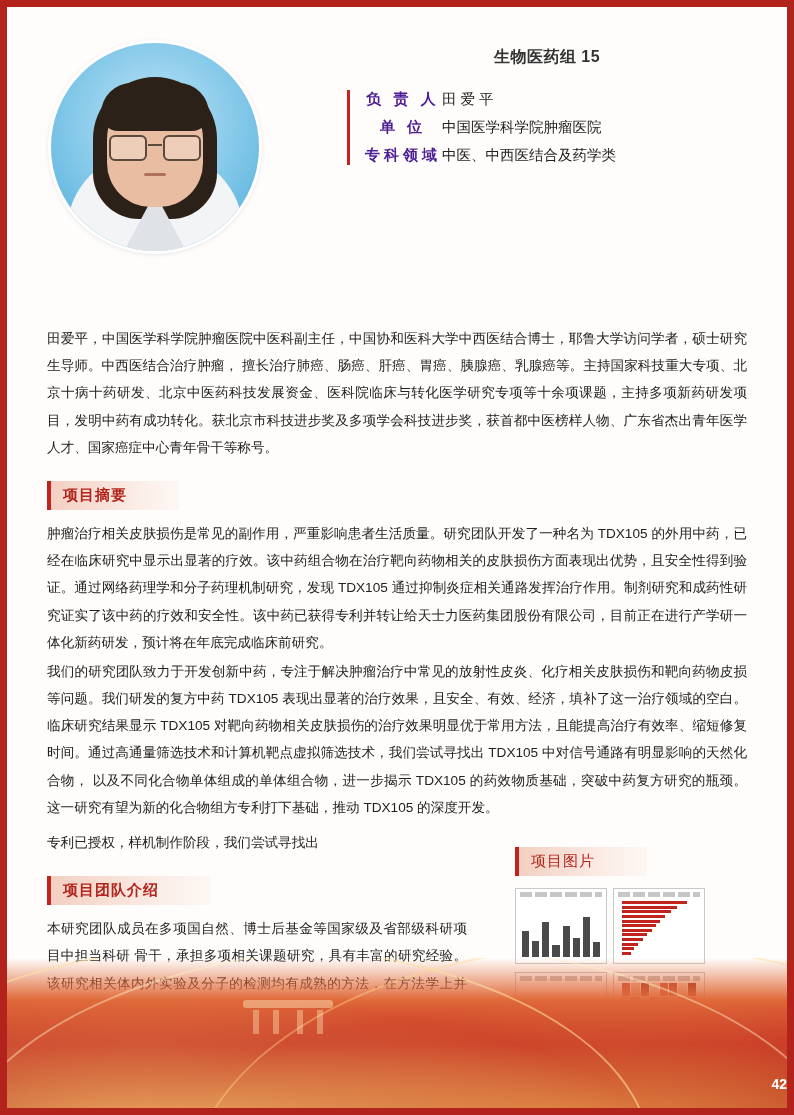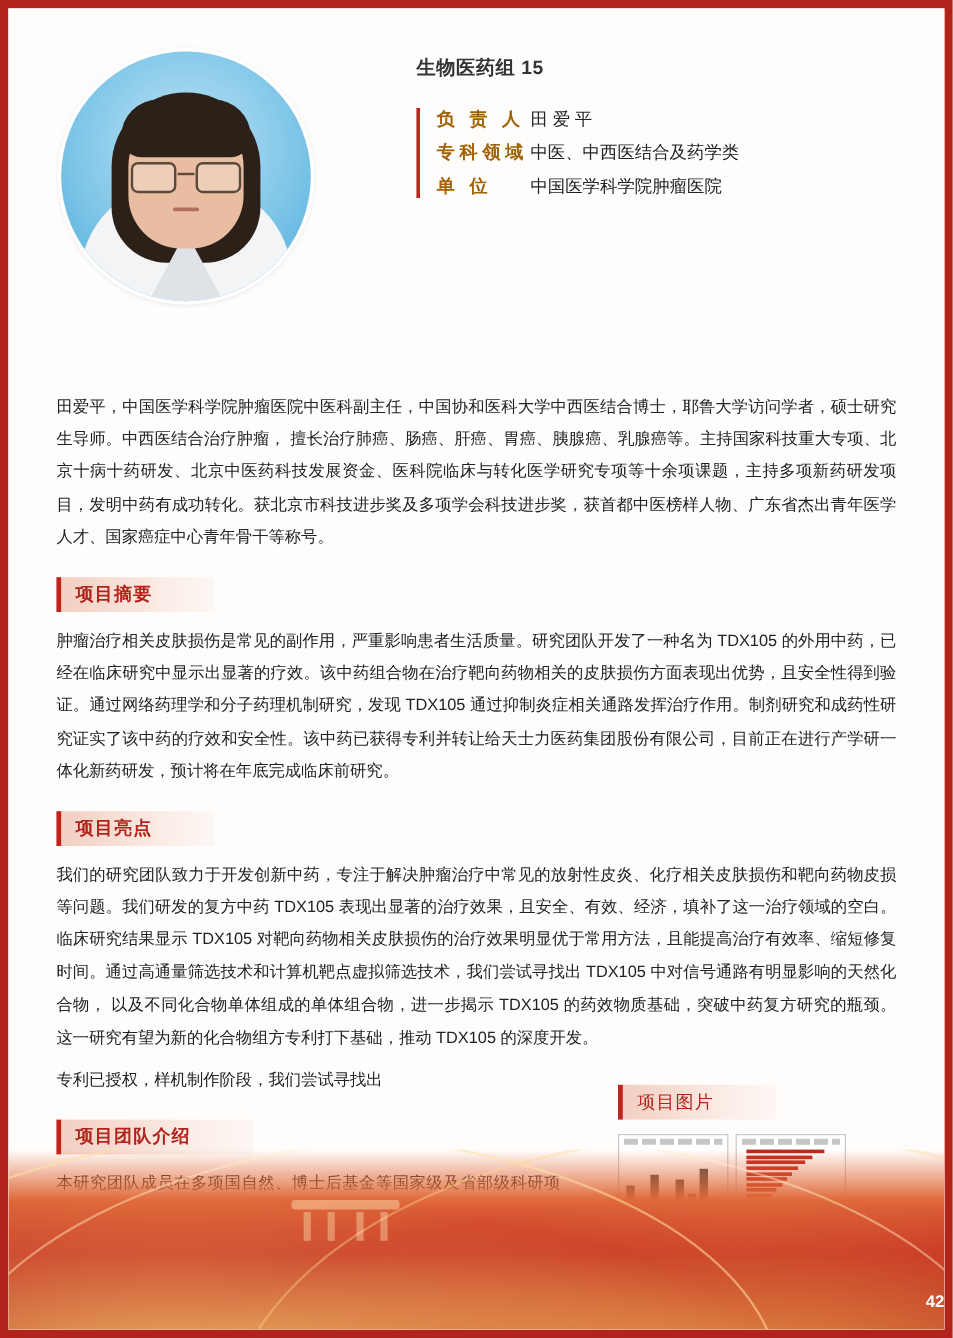--- a/index.html
+++ b/index.html
@@ -71,40 +71,41 @@
     position:absolute;top:101px;left:50%;transform:translateX(-50%);
     width:14px;height:2px;background:#5a4a3c;
   }
   .p-mouth{
     position:absolute;top:130px;left:50%;transform:translateX(-50%);
     width:22px;height:3px;background:#b2705c;border-radius:2px;
   }
 
   .head-right{
     margin-left:300px;
+    text-align:center;
   }
   .group-line{
     font-size:16px;font-weight:bold;color:#333333;letter-spacing:.5px;
     padding-top:12px;
   }
   .title{
     margin-top:12px;
     font-size:25px;line-height:1.42;font-weight:bold;color:#c0241c;
     letter-spacing:.2px;
   }
   .meta{
     margin-top:22px;
     border-left:3px solid #c0241c;
     padding-left:14px;
   }
   .meta-row{
     display:flex;align-items:baseline;margin-bottom:9px;font-size:15px;
   }
   .meta-label{
-    font-weight:bold;color:#a16207;min-width:78px;letter-spacing:4px;
+    font-weight:bold;color:#4c1d95;min-width:78px;letter-spacing:4px;
   }
   .meta-val{color:#222;font-size:14.5px;}
 
   
   .bio{
     margin:18px 40px 0 40px;
     font-size:13.6px;line-height:2.0;color:#222;text-align:justify;
   }
 
   
@@ -207,40 +208,39 @@
 
       <div class="head-right">
         <div class="group-line">生物医药组 15</div>
 
         <div class="meta">
           <div class="meta-row">
             <span class="meta-label">负 责 人</span>
             <span class="meta-val">田 爱 平</span>
           </div>
           <div class="meta-row">
+            <span class="meta-label">单    位</span>
+            <span class="meta-val">中国医学科学院肿瘤医院</span>
+          </div>
+          <div class="meta-row">
             <span class="meta-label">专科领域</span>
             <span class="meta-val">中医、中西医结合及药学类</span>
           </div>
-          <div class="meta-row">
-            <span class="meta-label">单    位</span>
-            <span class="meta-val">中国医学科学院肿瘤医院</span>
-          </div>
         </div>
       </div>
     </div>
 
     
     <div class="bio">田爱平，中国医学科学院肿瘤医院中医科副主任，中国协和医科大学中西医结合博士，耶鲁大学访问学者，硕士研究生导师。中西医结合治疗肿瘤，  擅长治疗肺癌、肠癌、肝癌、胃癌、胰腺癌、乳腺癌等。主持国家科技重大专项、北京十病十药研发、北京中医药科技发展资金、医科院临床与转化医学研究专项等十余项课题，主持多项新药研发项目，发明中药有成功转化。获北京市科技进步奖及多项学会科技进步奖，获首都中医榜样人物、广东省杰出青年医学人才、国家癌症中心青年骨干等称号。</div>
 
     
     <div class="sec-head">项目摘要</div>
     <div class="sec-body">肿瘤治疗相关皮肤损伤是常见的副作用，严重影响患者生活质量。研究团队开发了一种名为  TDX105 的外用中药，已经在临床研究中显示出显著的疗效。该中药组合物在治疗靶向药物相关的皮肤损伤方面表现出优势，且安全性得到验证。通过网络药理学和分子药理机制研究，发现  TDX105 通过抑制炎症相关通路发挥治疗作用。制剂研究和成药性研究证实了该中药的疗效和安全性。该中药已获得专利并转让给天士力医药集团股份有限公司，目前正在进行产学研一体化新药研发，预计将在年底完成临床前研究。</div>
 
     
-    <div class="sec-head">项目亮点</div>
     <div class="sec-body">我们的研究团队致力于开发创新中药，专注于解决肿瘤治疗中常见的放射性皮炎、化疗相关皮肤损伤和靶向药物皮损等问题。我们研发的复方中药 TDX105 表现出显著的治疗效果，且安全、有效、经济，填补了这一治疗领域的空白。临床研究结果显示  TDX105 对靶向药物相关皮肤损伤的治疗效果明显优于常用方法，且能提高治疗有效率、缩短修复时间。通过高通量筛选技术和计算机靶点虚拟筛选技术，我们尝试寻找出  TDX105 中对信号通路有明显影响的天然化合物，  以及不同化合物单体组成的单体组合物，进一步揭示  TDX105 的药效物质基础，突破中药复方研究的瓶颈。这一研究有望为新的化合物组方专利打下基础，推动 TDX105 的深度开发。</div>
 
     
     <div class="cols">
       <div class="col-l">
         <div class="sec-body">专利已授权，样机制作阶段，我们尝试寻找出</div>
 
         <div class="sec-head inline">项目团队介绍</div>
         <div class="sec-body">本研究团队成员在多项国自然、博士后基金等国家级及省部级科研项目中担当科研 骨干，承担多项相关课题研究，具有丰富的研究经验。该研究相关体内外实验及分子的检测均有成熟的方法，在方法学上并不存在困难，项目方案可行。本团队  科研能力强，人员组成合理，团队协作经验丰富，可承担高质量科研项目，能胜任本项研究计划。</div>
       </div>

